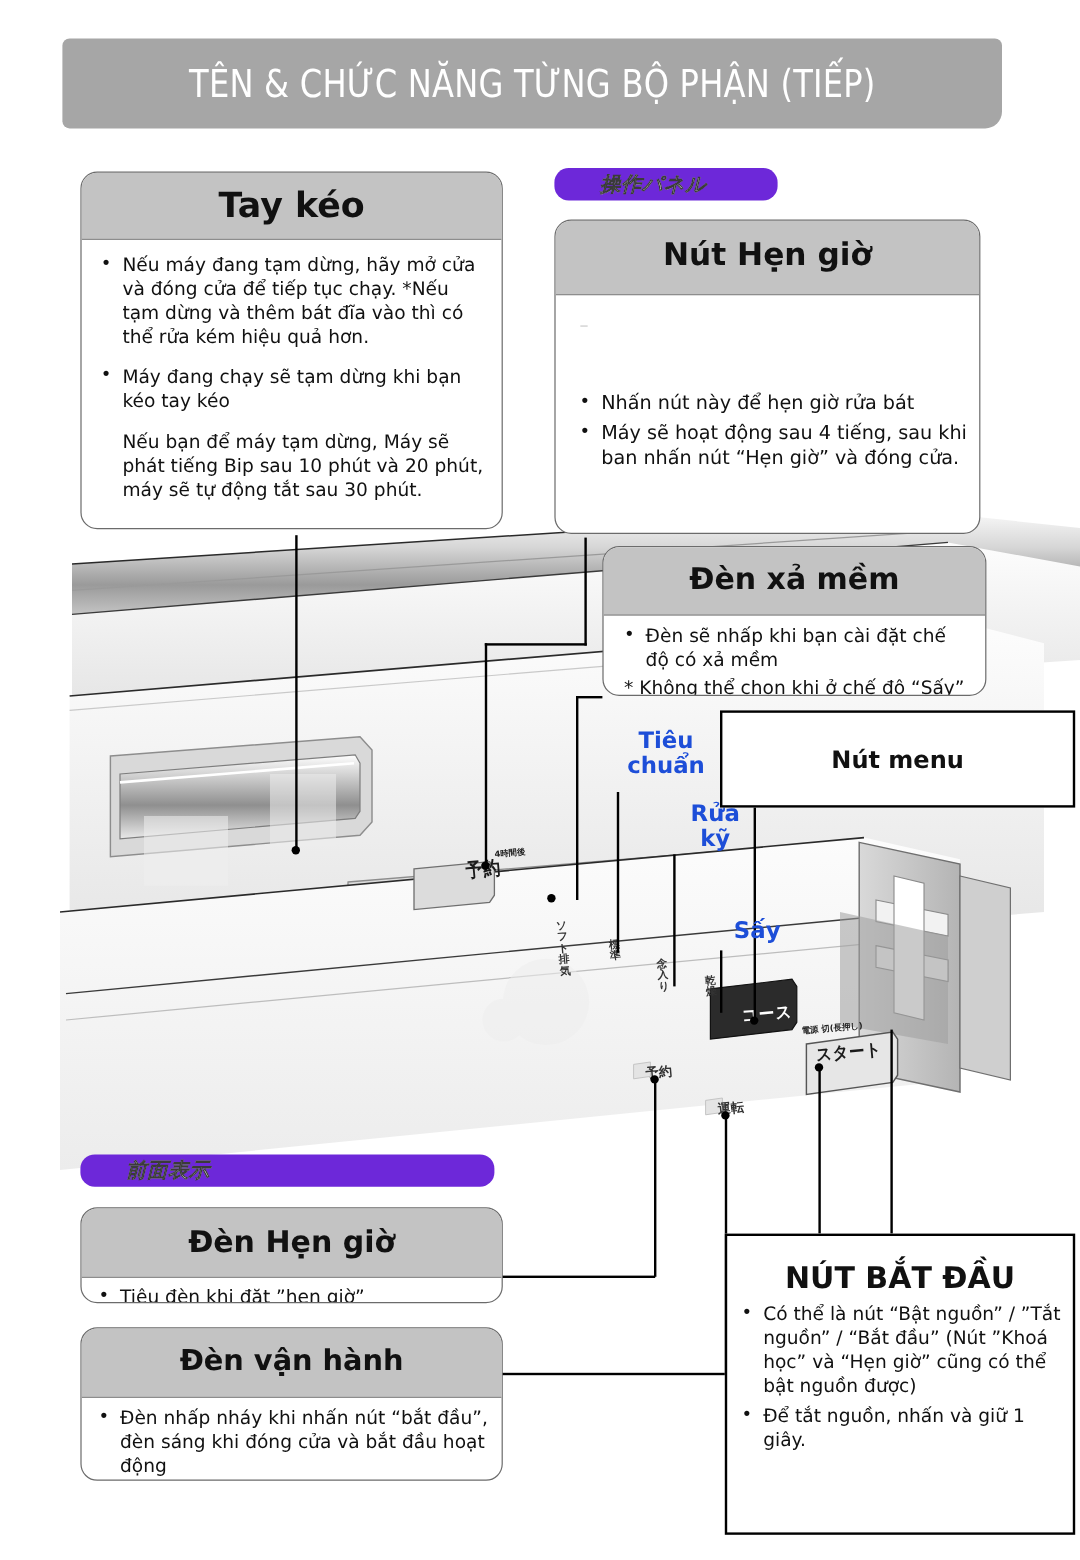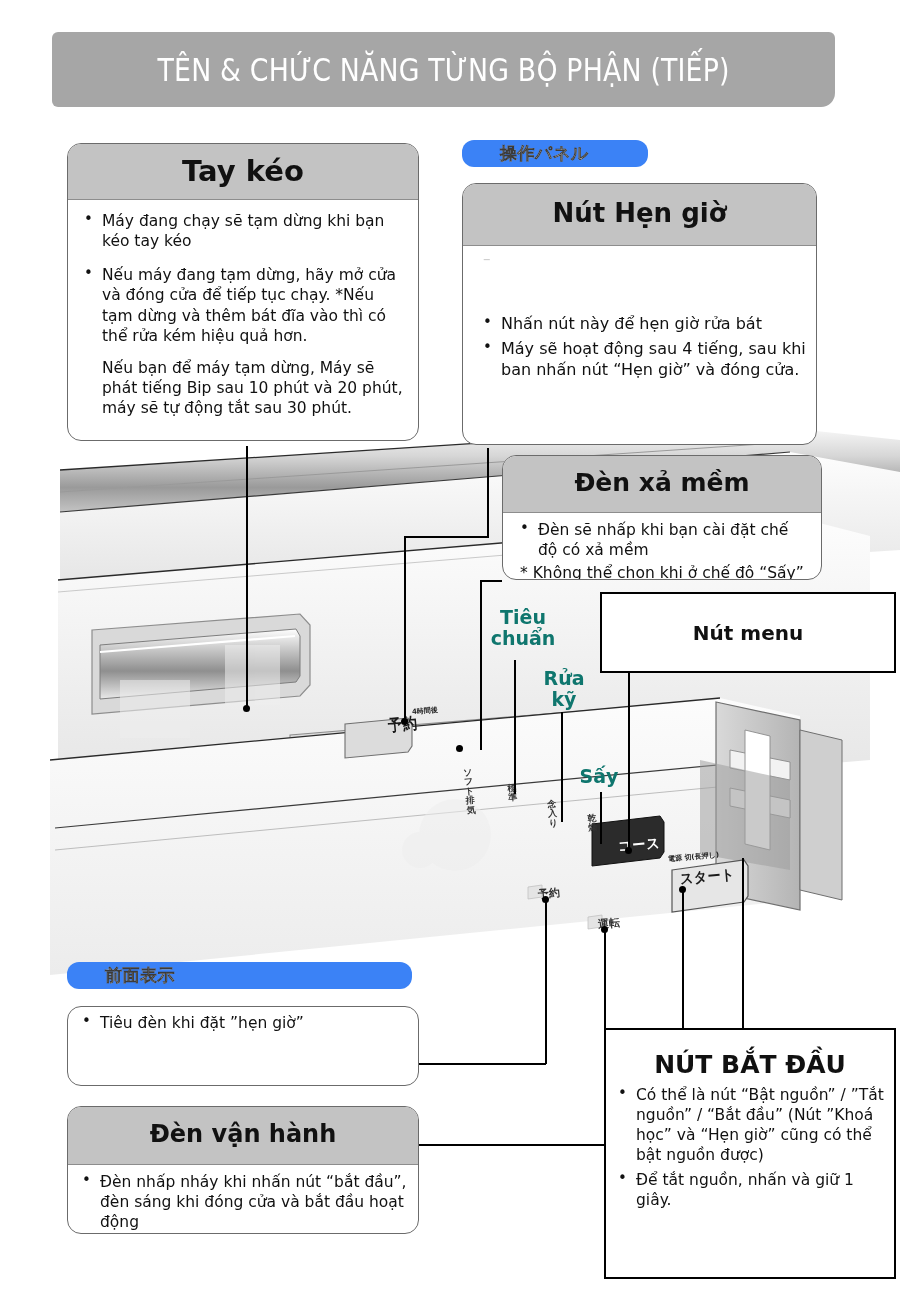--- a/index.html
+++ b/index.html
@@ -18,23 +18,23 @@
     display:flex;align-items:center;justify-content:center;
   }
   #page-header .ttl{
     color:#ffffff;font-size:32px;font-weight:400;letter-spacing:.2px;
     font-family:"DejaVu Sans Condensed","Liberation Sans Narrow","Liberation Sans",sans-serif;
     transform:scaleX(.93);white-space:nowrap;
   }
 
   
   .jp-banner{
-    background:#3b82f6;border-radius:12px;height:27px;
+    background:#6d28d9;border-radius:12px;height:27px;
     display:flex;align-items:center;
-    padding-left:38px;box-sizing:border-box;
+    padding-left:38px;box-sizing:border-box;font-style:italic;
   }
   .jp-banner span{
     color:#ffffff;font-weight:bold;font-size:17px;letter-spacing:.5px;
     -webkit-text-stroke:.4px #3a3a3a;
   }
 
   
   .card{
     background:#ffffff;
     border:1.6px solid #6b6b6b;
@@ -75,21 +75,21 @@
   }
 
   
   .ln{position:absolute;background:#000;}
   .vln{width:2px;}
   .hln{height:2px;}
   .dot{position:absolute;width:7px;height:7px;border-radius:50%;background:#000;}
 
   
   .flabel{
-    position:absolute;font-weight:bold;color:#0f766e;line-height:1.12;text-align:center;
+    position:absolute;font-weight:bold;color:#1d4ed8;line-height:1.12;text-align:center;margin-left:32px;
   }
 
   
   #dw-illustration{left:0;top:430;width:900px;height:620px;}
 </style>
 </head>
 <body>
 
 <div class="abs" id="page-header">
   <div class="ttl">TÊN &amp; CHỨC NĂNG TỪNG BỘ PHẬN (TIẾP)</div>
@@ -232,34 +232,34 @@
 </div>
 
 <div class="flabel" style="left:490px;top:607px;width:66px;font-size:19px;">Tiêu chuẩn</div>
 <div class="flabel" style="left:538px;top:668px;width:52px;font-size:19px;">Rửa kỹ</div>
 <div class="flabel" style="left:572px;top:766px;width:54px;font-size:19px;">Sấy</div>
 
 <div class="abs card" style="left:67px;top:143px;width:352px;height:298px;">
   <div class="card-head" style="font-size:29px;height:42px;display:flex;align-items:center;justify-content:center;">Tay kéo</div>
   <div class="card-body" style="font-size:15.5px;padding-top:11px;">
     <ul class="bl">
+      <li style="margin-bottom:12px;">Nếu máy đang tạm dừng, hãy mở cửa và đóng cửa để tiếp tục chạy. *Nếu tạm dừng và thêm bát đĩa vào thì có thể rửa kém hiệu quả hơn.</li>
       <li style="margin-bottom:14px;">Máy đang chạy sẽ tạm dừng khi bạn kéo tay kéo</li>
-      <li style="margin-bottom:12px;">Nếu máy đang tạm dừng, hãy mở cửa và đóng cửa để tiếp tục chạy. *Nếu tạm dừng và thêm bát đĩa vào thì có thể rửa kém hiệu quả hơn.</li>
       <li class="nobul">Nếu bạn để máy tạm dừng, Máy sẽ phát tiếng Bip sau 10 phút và 20 phút, máy sẽ tự động tắt sau 30 phút.</li>
     </ul>
   </div>
 </div>
 
 <div class="abs jp-banner" style="left:462px;top:140px;width:186px;">
   <span>操作パネル</span>
 </div>
 
 <div class="abs card" style="left:462px;top:183px;width:355px;height:262px;">
   <div class="card-head" style="font-size:26px;height:48px;display:flex;align-items:center;justify-content:center;">Nút Hẹn giờ</div>
-  <div class="card-body" style="font-size:16px;padding-top:8px;padding-left:12px;">
+  <div class="card-body" style="font-size:16px;padding-top:20px;padding-left:12px;">
     <ul class="bl">
       <li class="faint" style="height:14px;margin-bottom:46px;"></li>
       <li style="margin-bottom:4px;">Nhấn nút này để hẹn giờ rửa bát</li>
       <li>Máy sẽ hoạt động sau 4 tiếng, sau khi ban nhấn nút “Hẹn giờ” và đóng cửa.</li>
     </ul>
   </div>
 </div>
 
 <div class="abs card" style="left:502px;top:455px;width:320px;height:125px;">
   <div class="card-head" style="font-size:25px;height:43px;display:flex;align-items:center;justify-content:center;">Đèn xả mềm</div>
@@ -273,20 +273,21 @@
 
 <div class="abs rect" style="left:600px;top:592px;width:296px;height:81px;display:flex;align-items:center;justify-content:center;">
   <div style="font-size:20px;font-weight:bold;">Nút menu</div>
 </div>
 
 <div class="abs jp-banner" style="left:67px;top:962px;width:345px;">
   <span>前面表示</span>
 </div>
 
 <div class="abs card" style="left:67px;top:1006px;width:352px;height:80px;">
+  <div class="card-head" style="font-size:25px;height:44px;display:flex;align-items:center;justify-content:center;">Đèn Hẹn giờ</div>
   <div class="card-body" style="font-size:15.5px;padding-top:6px;padding-left:6px;">
     <ul class="bl">
       <li>Tiêu đèn khi đặt ”hẹn giờ”</li>
     </ul>
   </div>
 </div>
 
 <div class="abs card" style="left:67px;top:1106px;width:352px;height:128px;">
   <div class="card-head" style="font-size:24px;height:44px;display:flex;align-items:center;justify-content:center;">Đèn vận hành</div>
   <div class="card-body" style="font-size:15.5px;padding-top:7px;padding-left:6px;">

